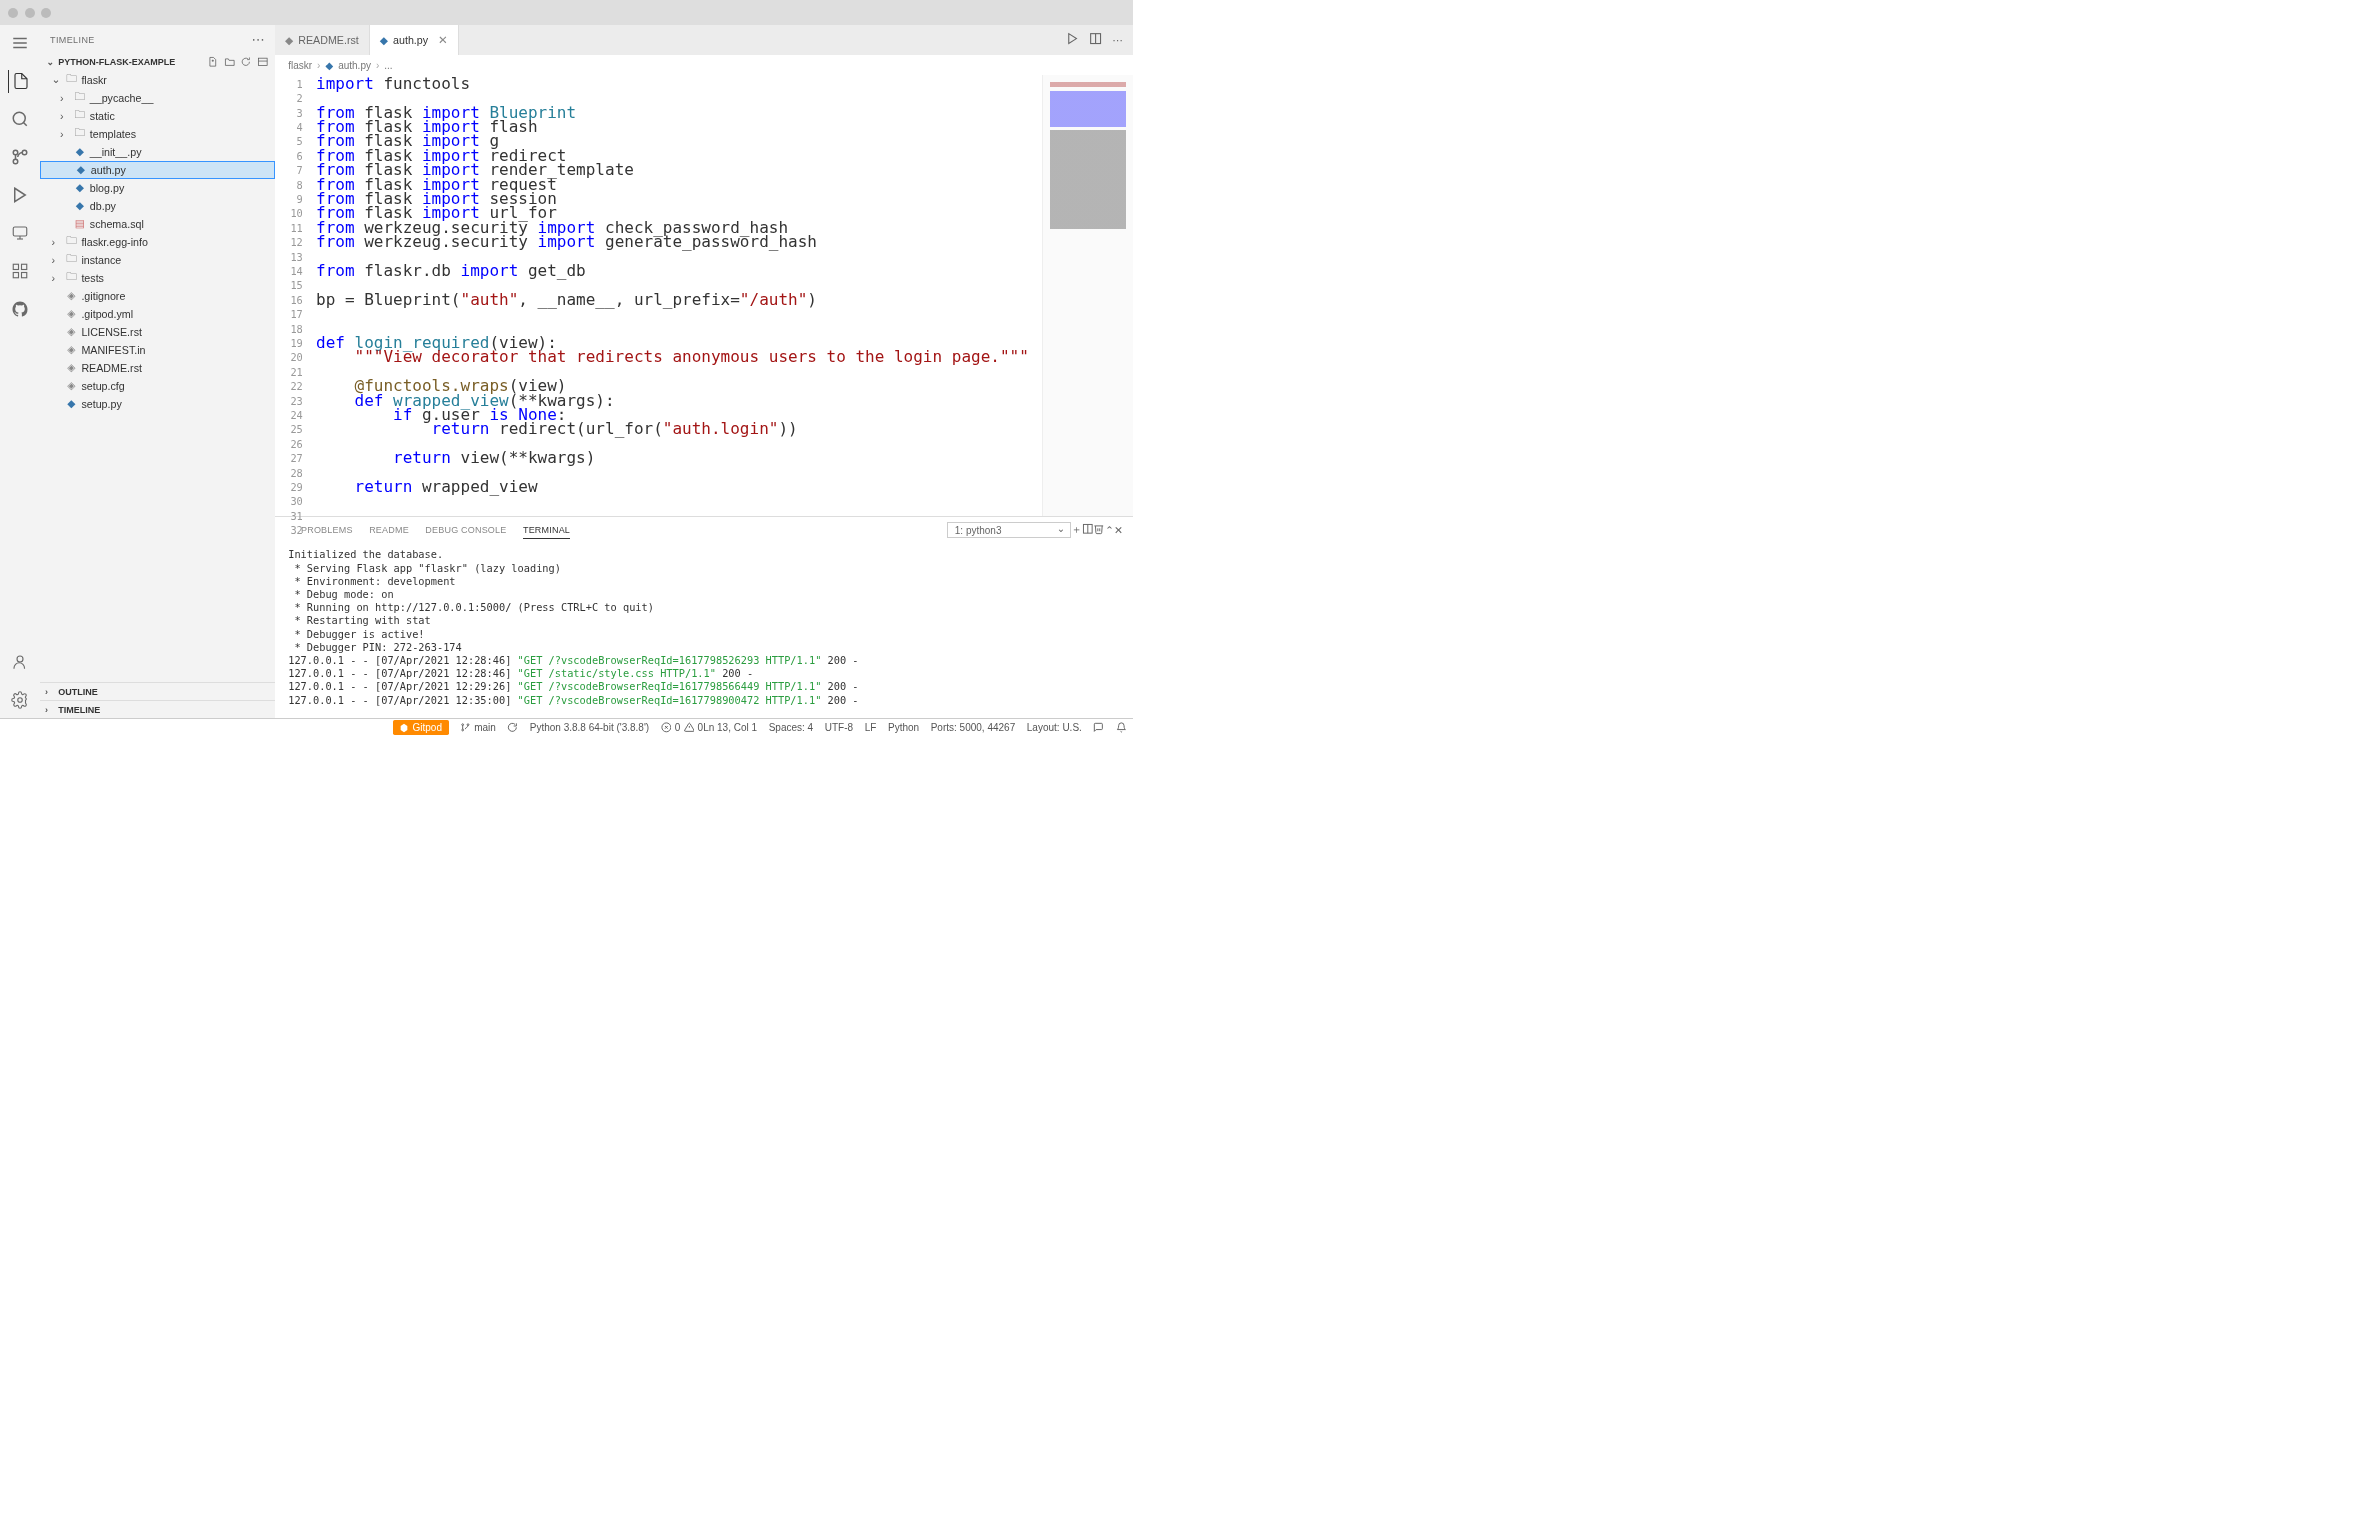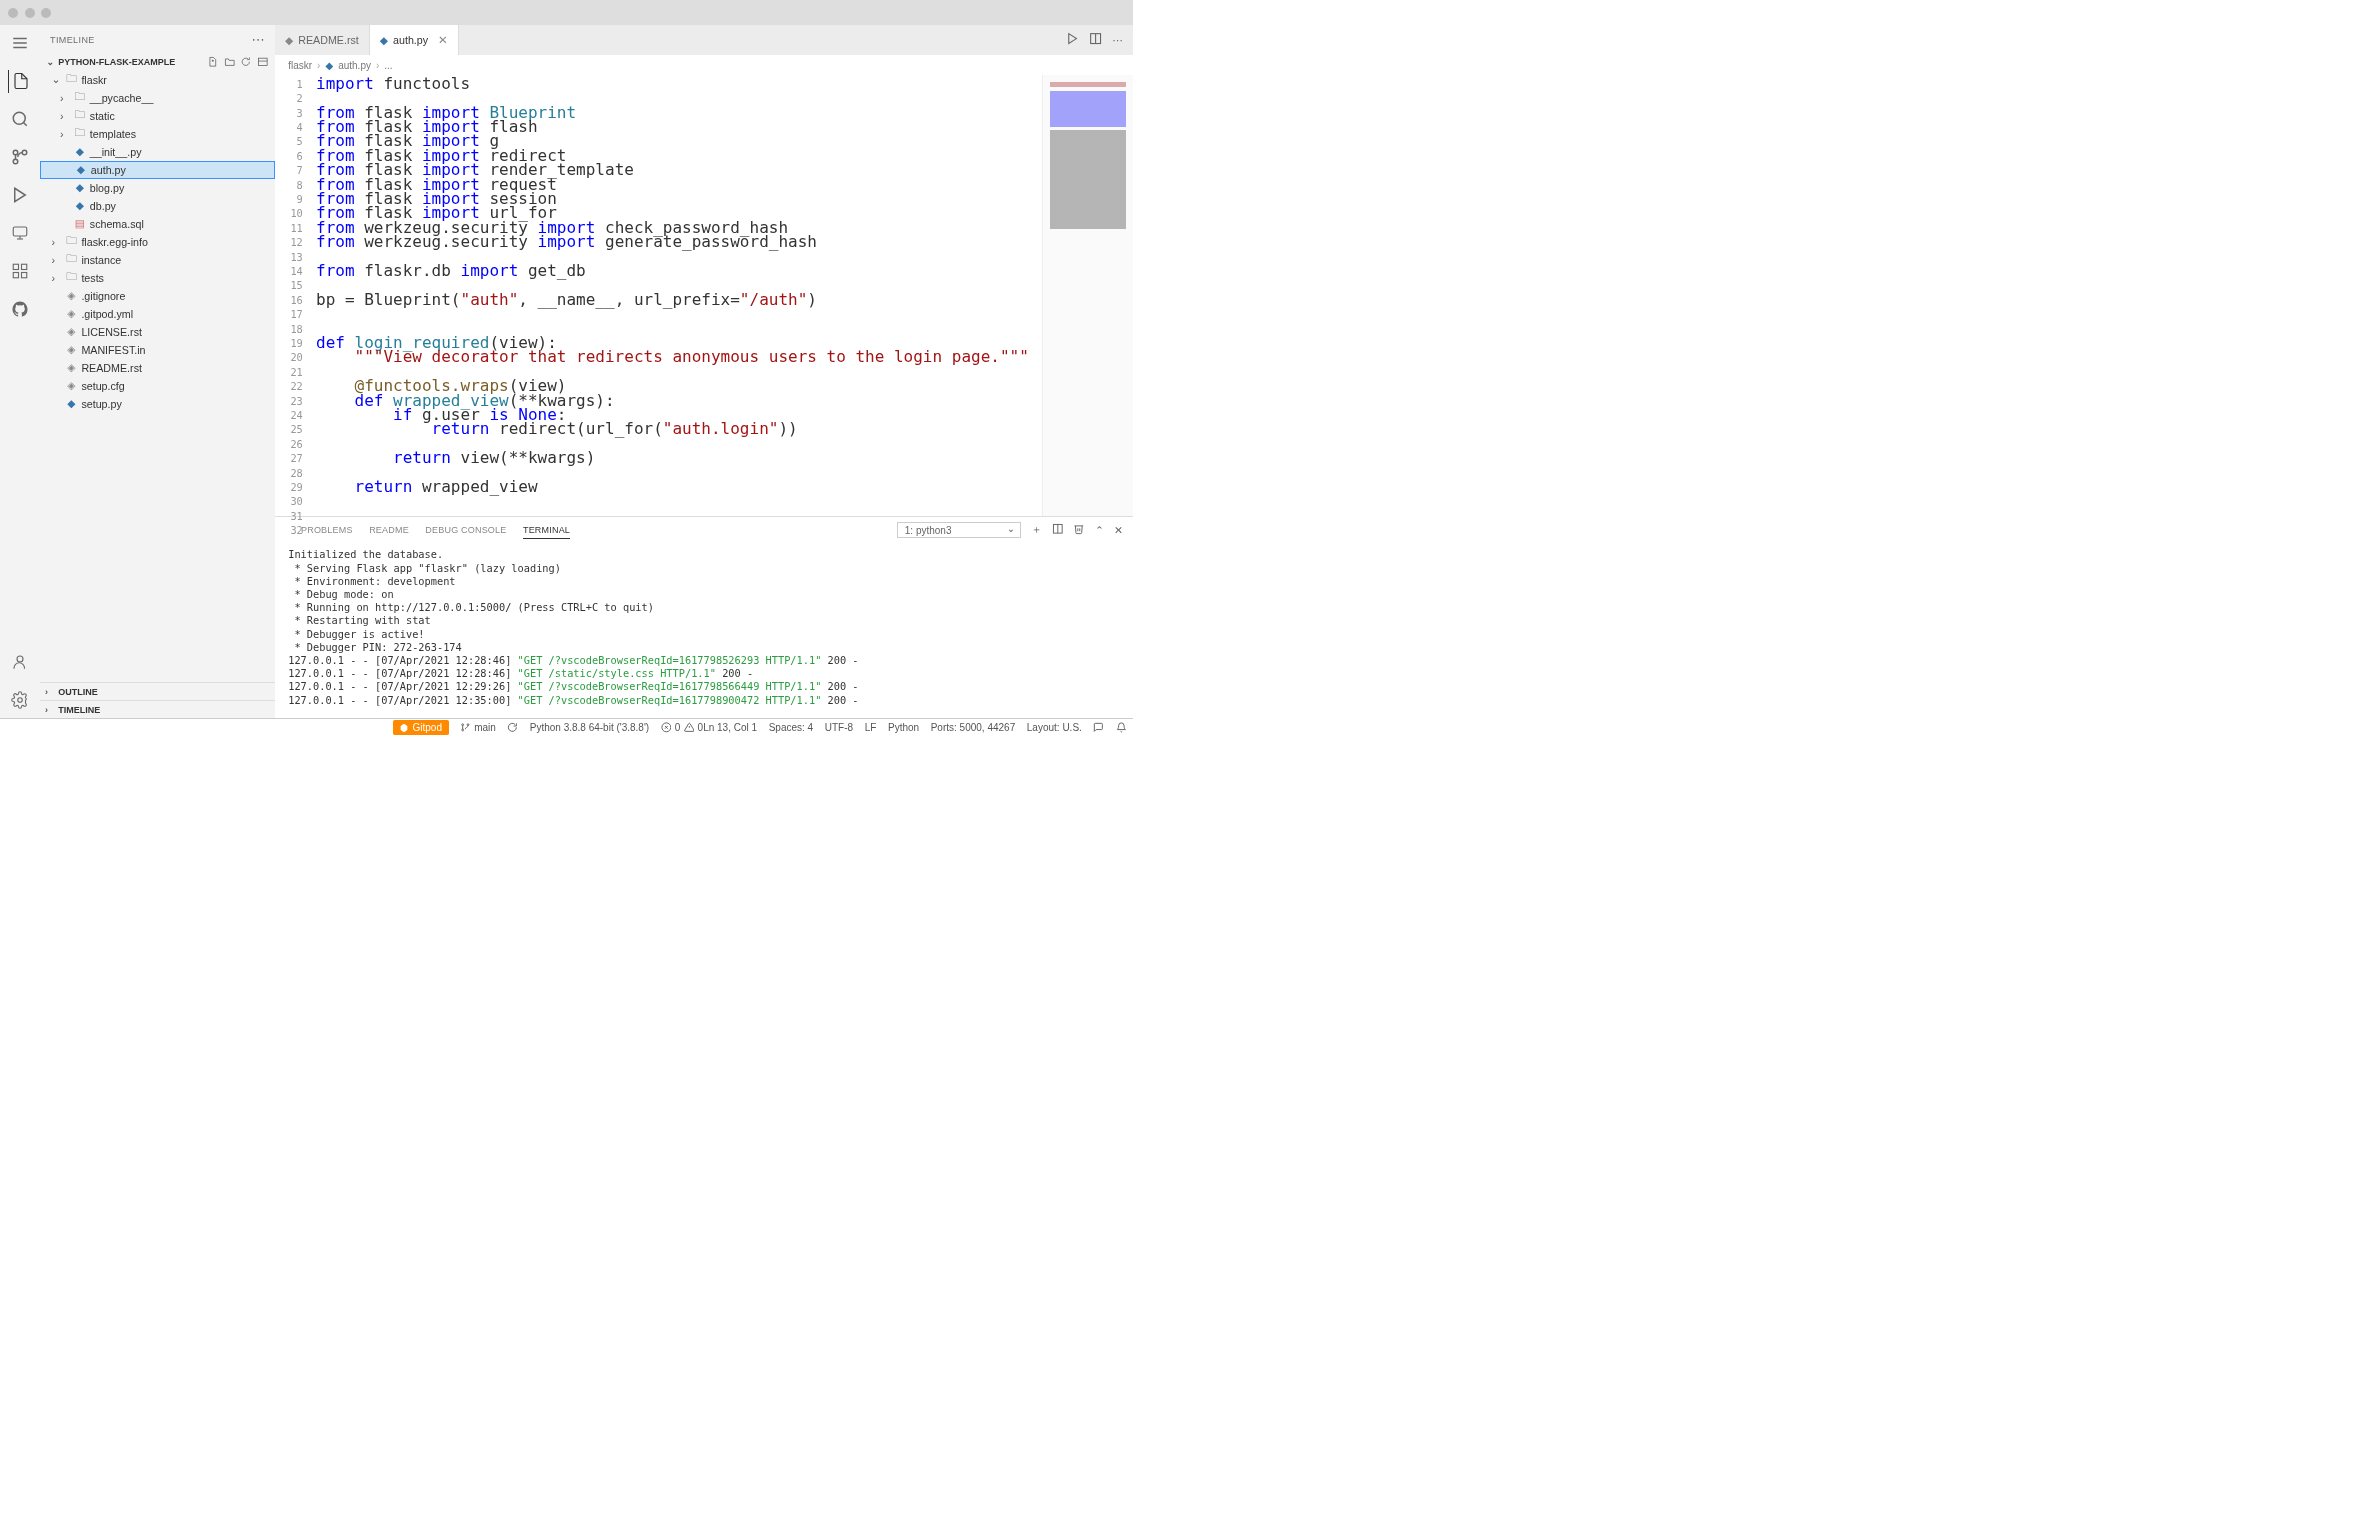--- a/index.html
+++ b/index.html
@@ -239,21 +239,21 @@
   font-size: 9px;
   color: #888;
   cursor: pointer;
   padding: 3.3px 0;
   letter-spacing: 0.2px;
 }
 .panel-tab.active {
   color: #333;
   border-bottom: 0.8px solid #333;
 }
-.panel-actions { display: flex; align-items: center; gap: 10px; color: #666; }
+.panel-actions { display: flex; align-items: center; color: #666; }
 .panel-select {
   border: 0.8px solid #ccc;
   padding: 1.7px 21.5px 1.7px 6.6px;
   font-size: 10px;
   background: #fff;
   width: 124px;
   position: relative;
 }
 .panel-select::after {
   content: "⌄";

